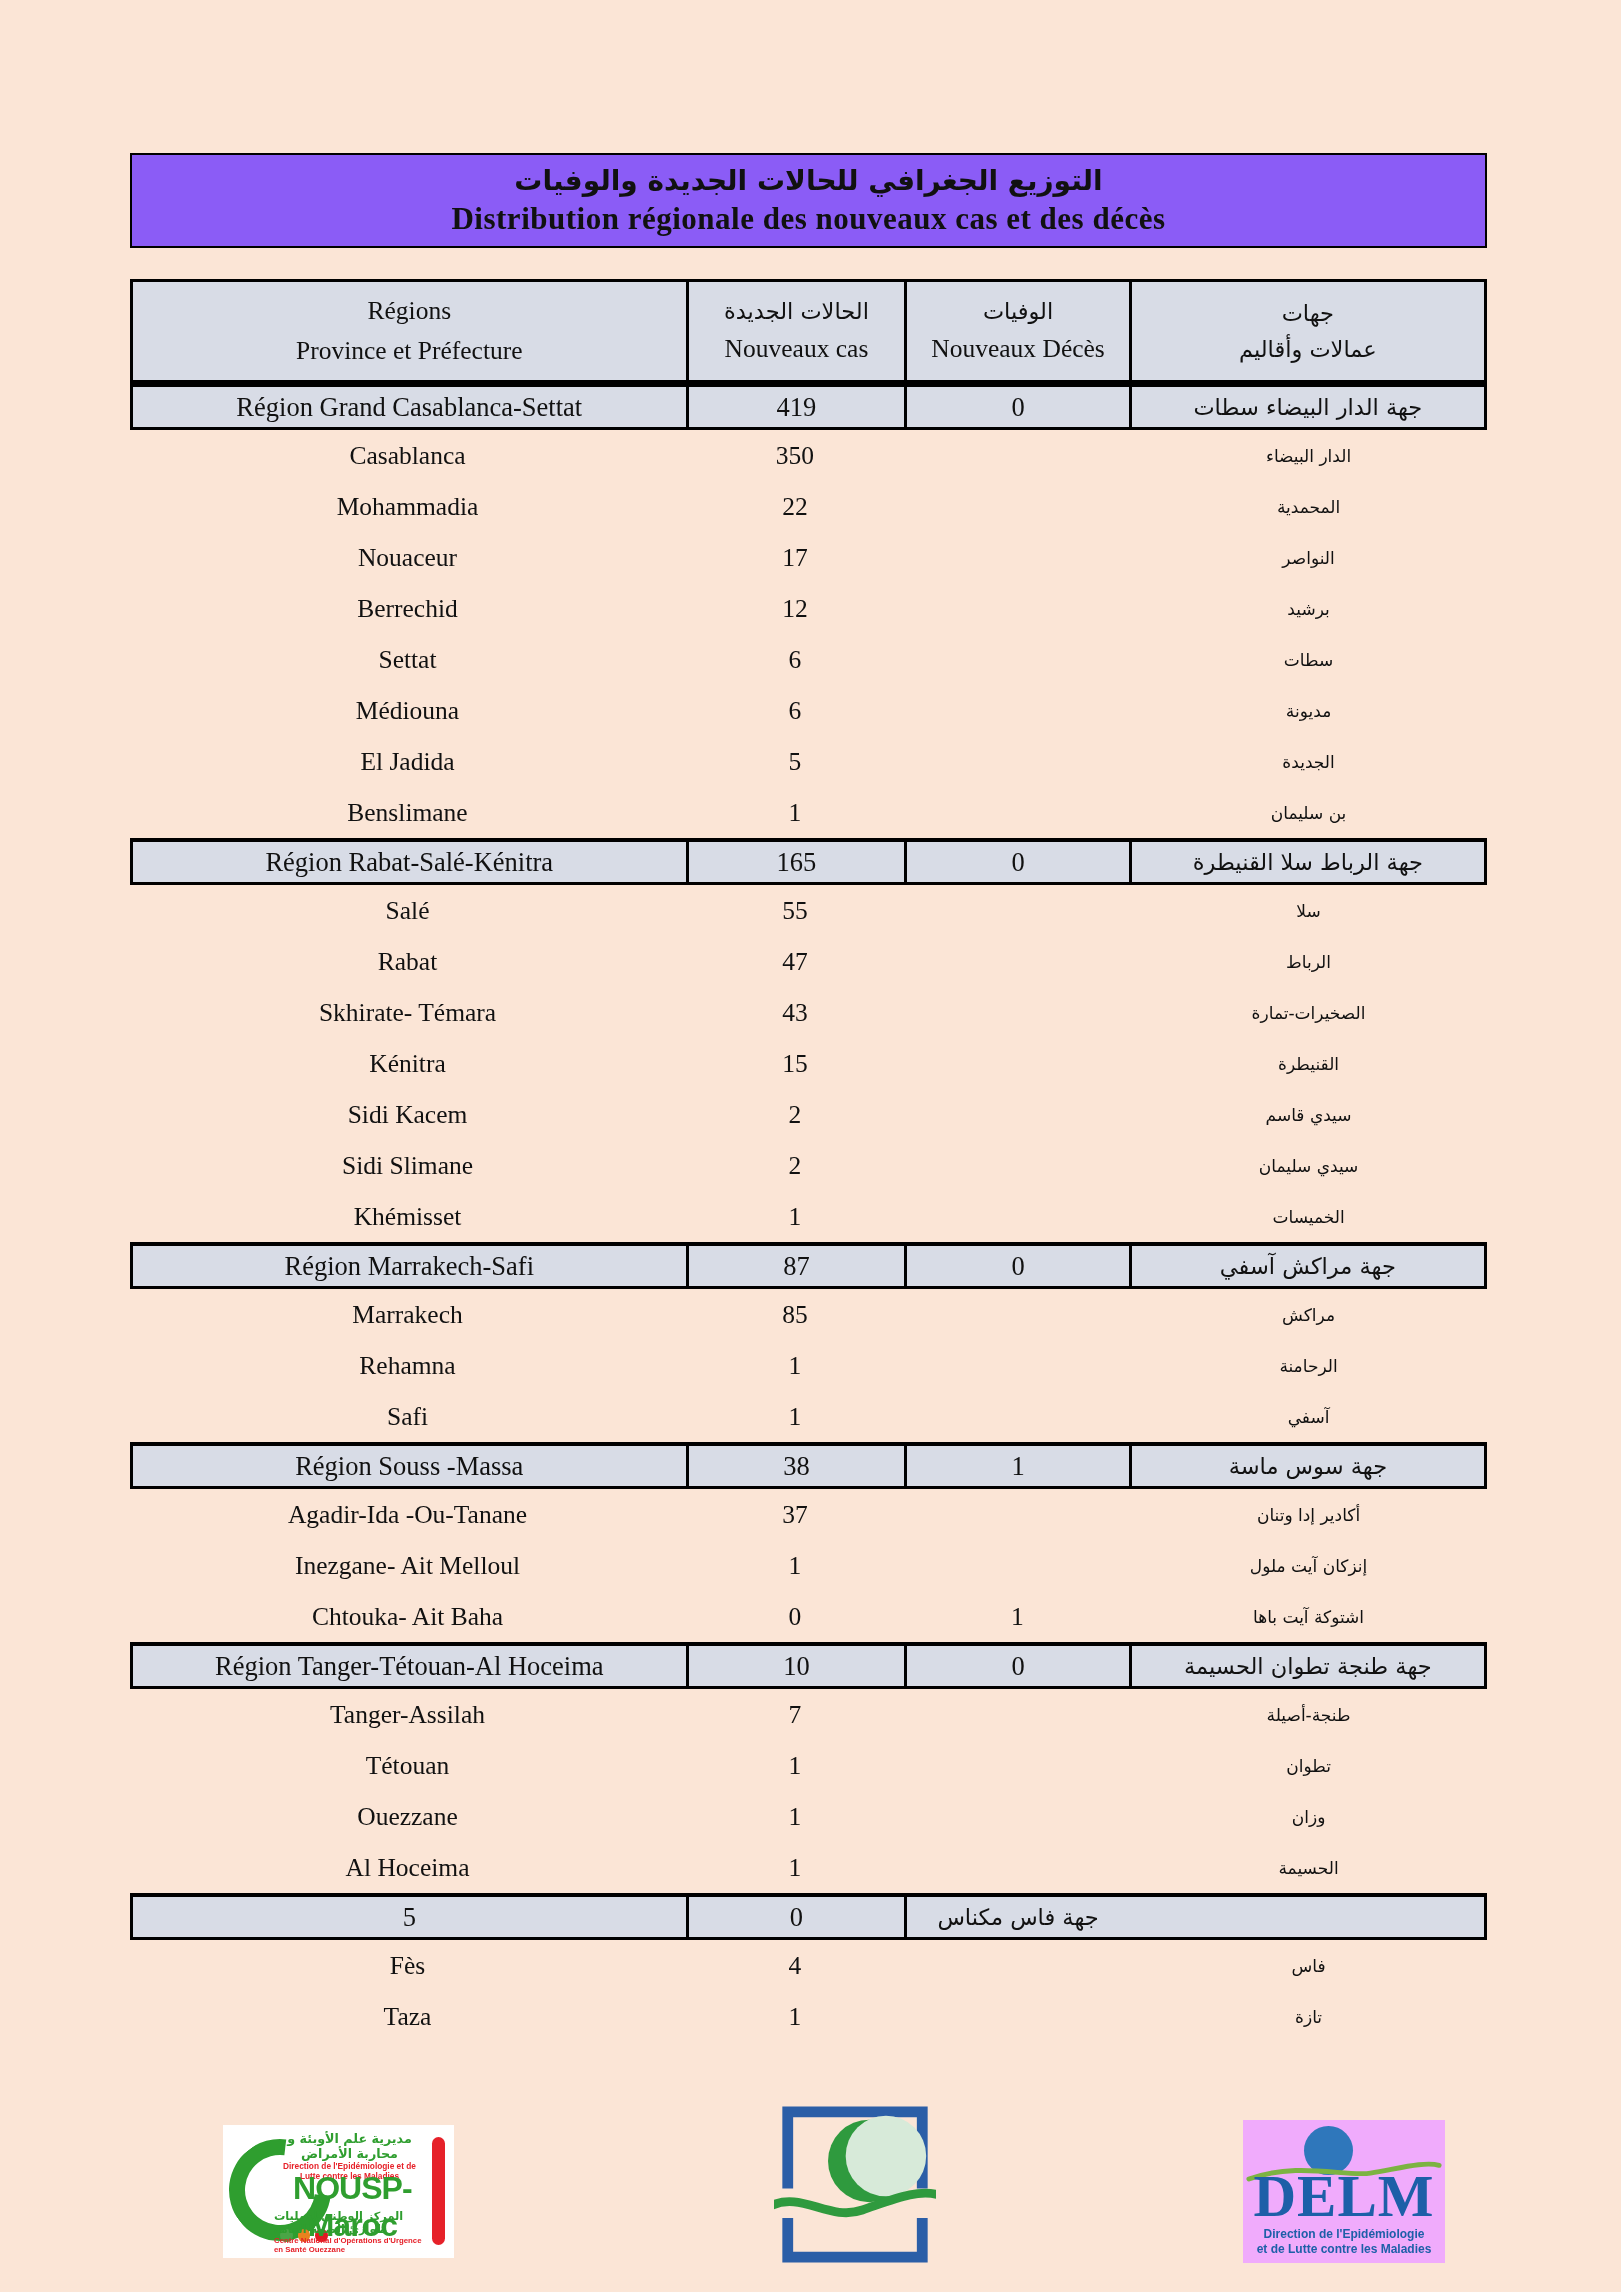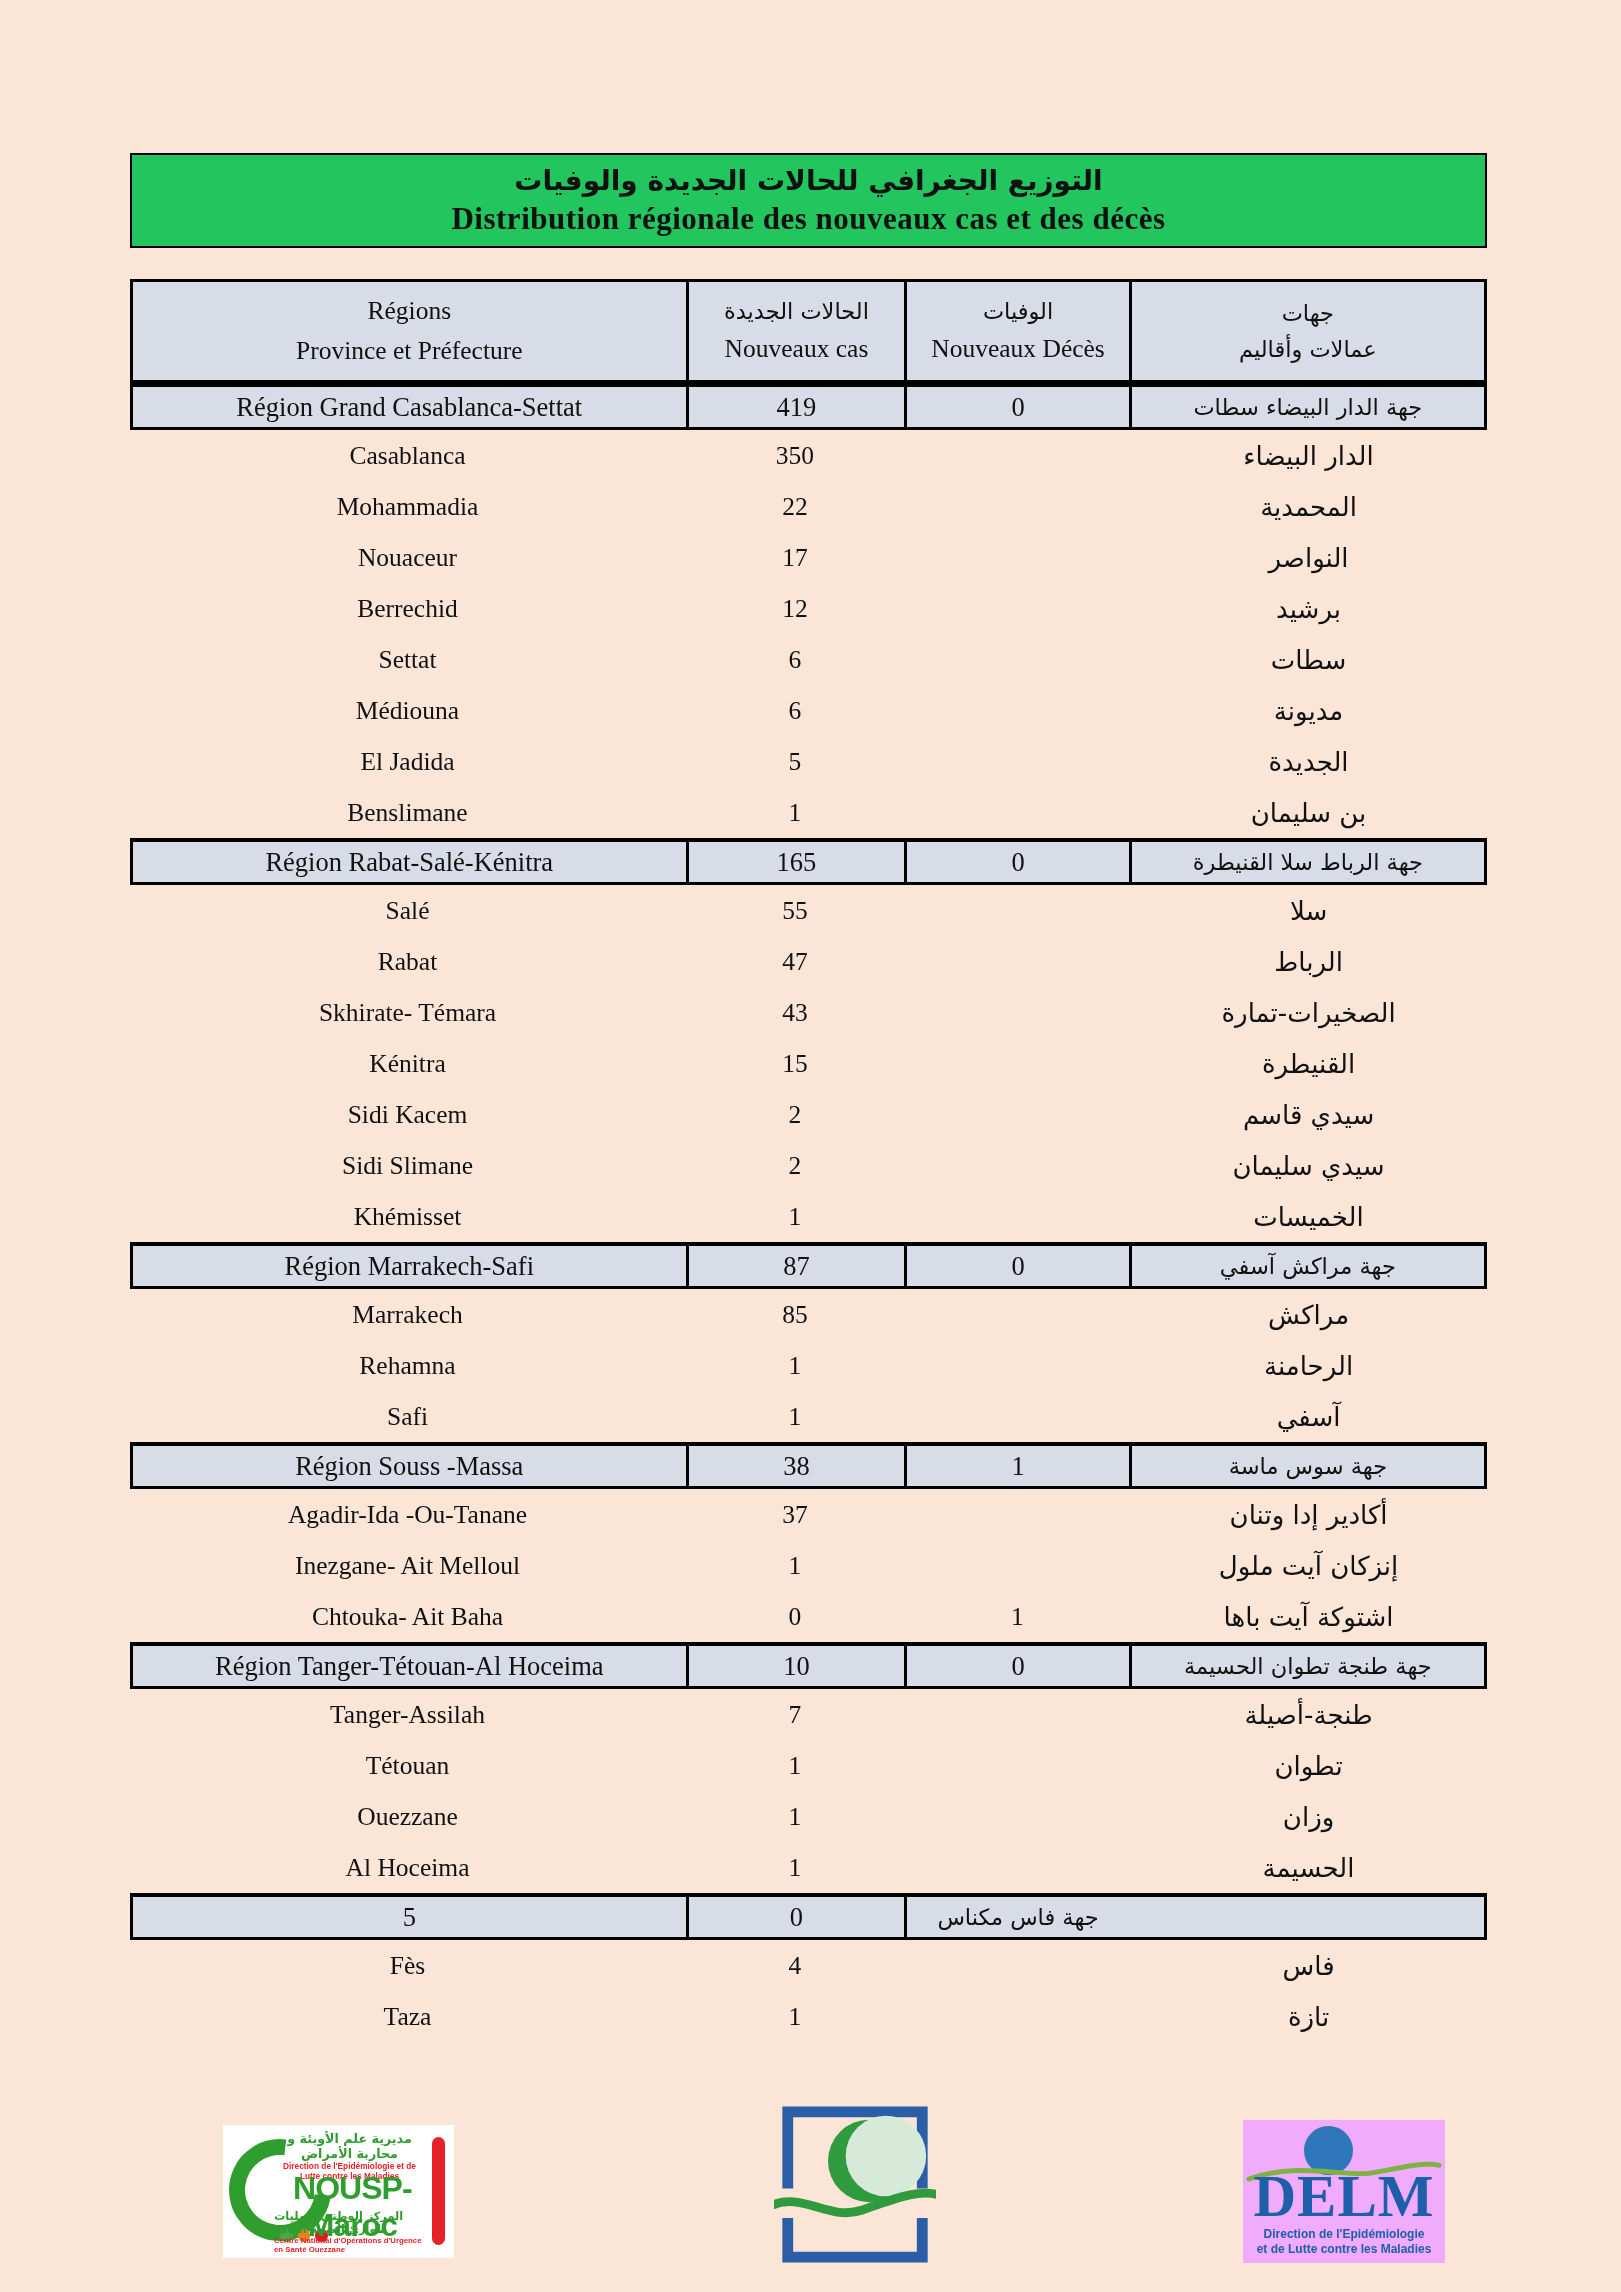--- a/index.html
+++ b/index.html
@@ -20,21 +20,21 @@
     background:var(--page-bg);
     font-family:"Liberation Serif","DejaVu Serif",serif;
     color:var(--ink);
     overflow:hidden;
   }
   .ar{font-family:"DejaVu Sans","Liberation Sans",sans-serif;direction:rtl;}
 
   
   .title-box{
     position:absolute;left:130px;top:153px;width:1357px;height:95px;
-    background:#22c55e;border:2.9px solid #000;
+    background:#8b5cf6;border:2.9px solid #000;
     display:flex;flex-direction:column;align-items:center;justify-content:center;
     gap:3.9px;
   }
   .title-ar{font-size:28px;font-weight:bold;}
   .title-fr{font-size:31px;font-weight:bold;letter-spacing:0.5px;}
 
   
   .dist-table{position:absolute;left:130px;top:279px;width:1357px;}
   .grid-row{display:grid;grid-template-columns:40.9% 16.2% 16.6% 1fr;width:100%;}
 
@@ -58,21 +58,21 @@
     font-size:26.5px;
   }
   .region-row .cell:first-child{border-left:none;}
   .region-row .cell.ar{font-size:22.5px;}
 
   .data-row{height:51px;}
   .data-row .cell{
     display:flex;align-items:center;justify-content:center;
     font-size:25.5px;
   }
-  .data-row .cell.ar{font-size:26px;}
+  .data-row .cell.ar{font-size:17px;}
 
   
   .footer{position:absolute;left:0;top:2098px;width:100%;height:181px;}
 
   .nousp-logo{
     position:absolute;left:223px;top:27.4px;width:231px;height:133px;
     background:#ffffff;overflow:hidden;
   }
   .nousp-arc{
     position:absolute;left:5.9px;top:13.7px;width:102px;height:102px;

